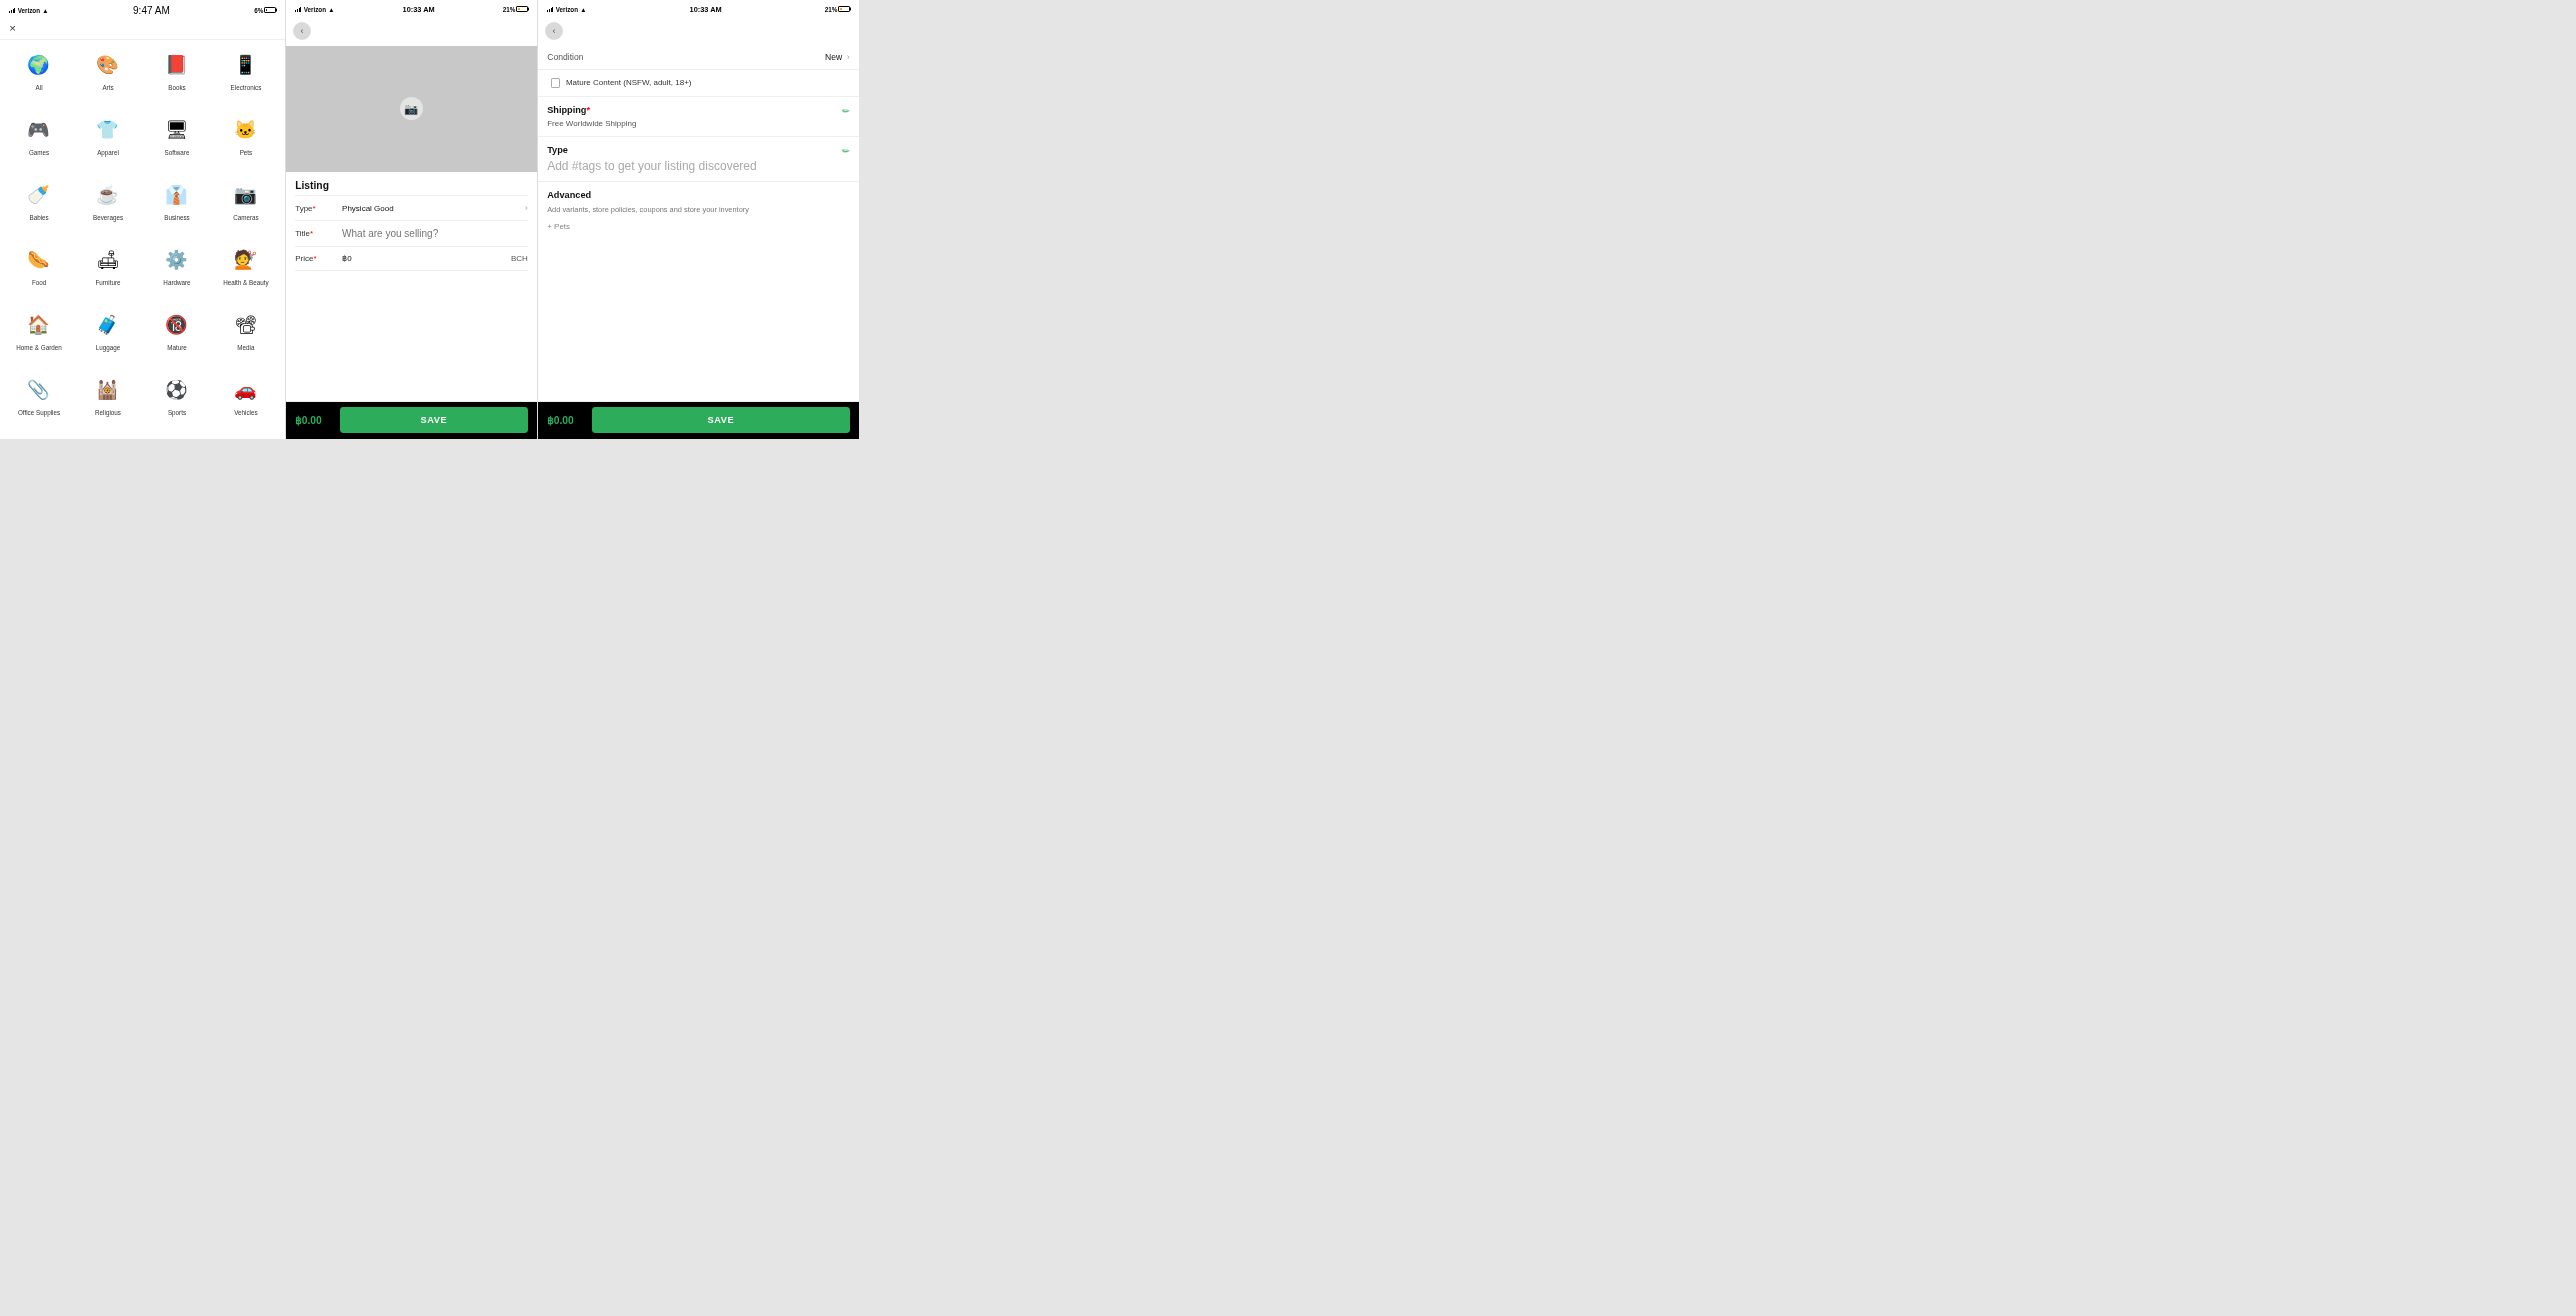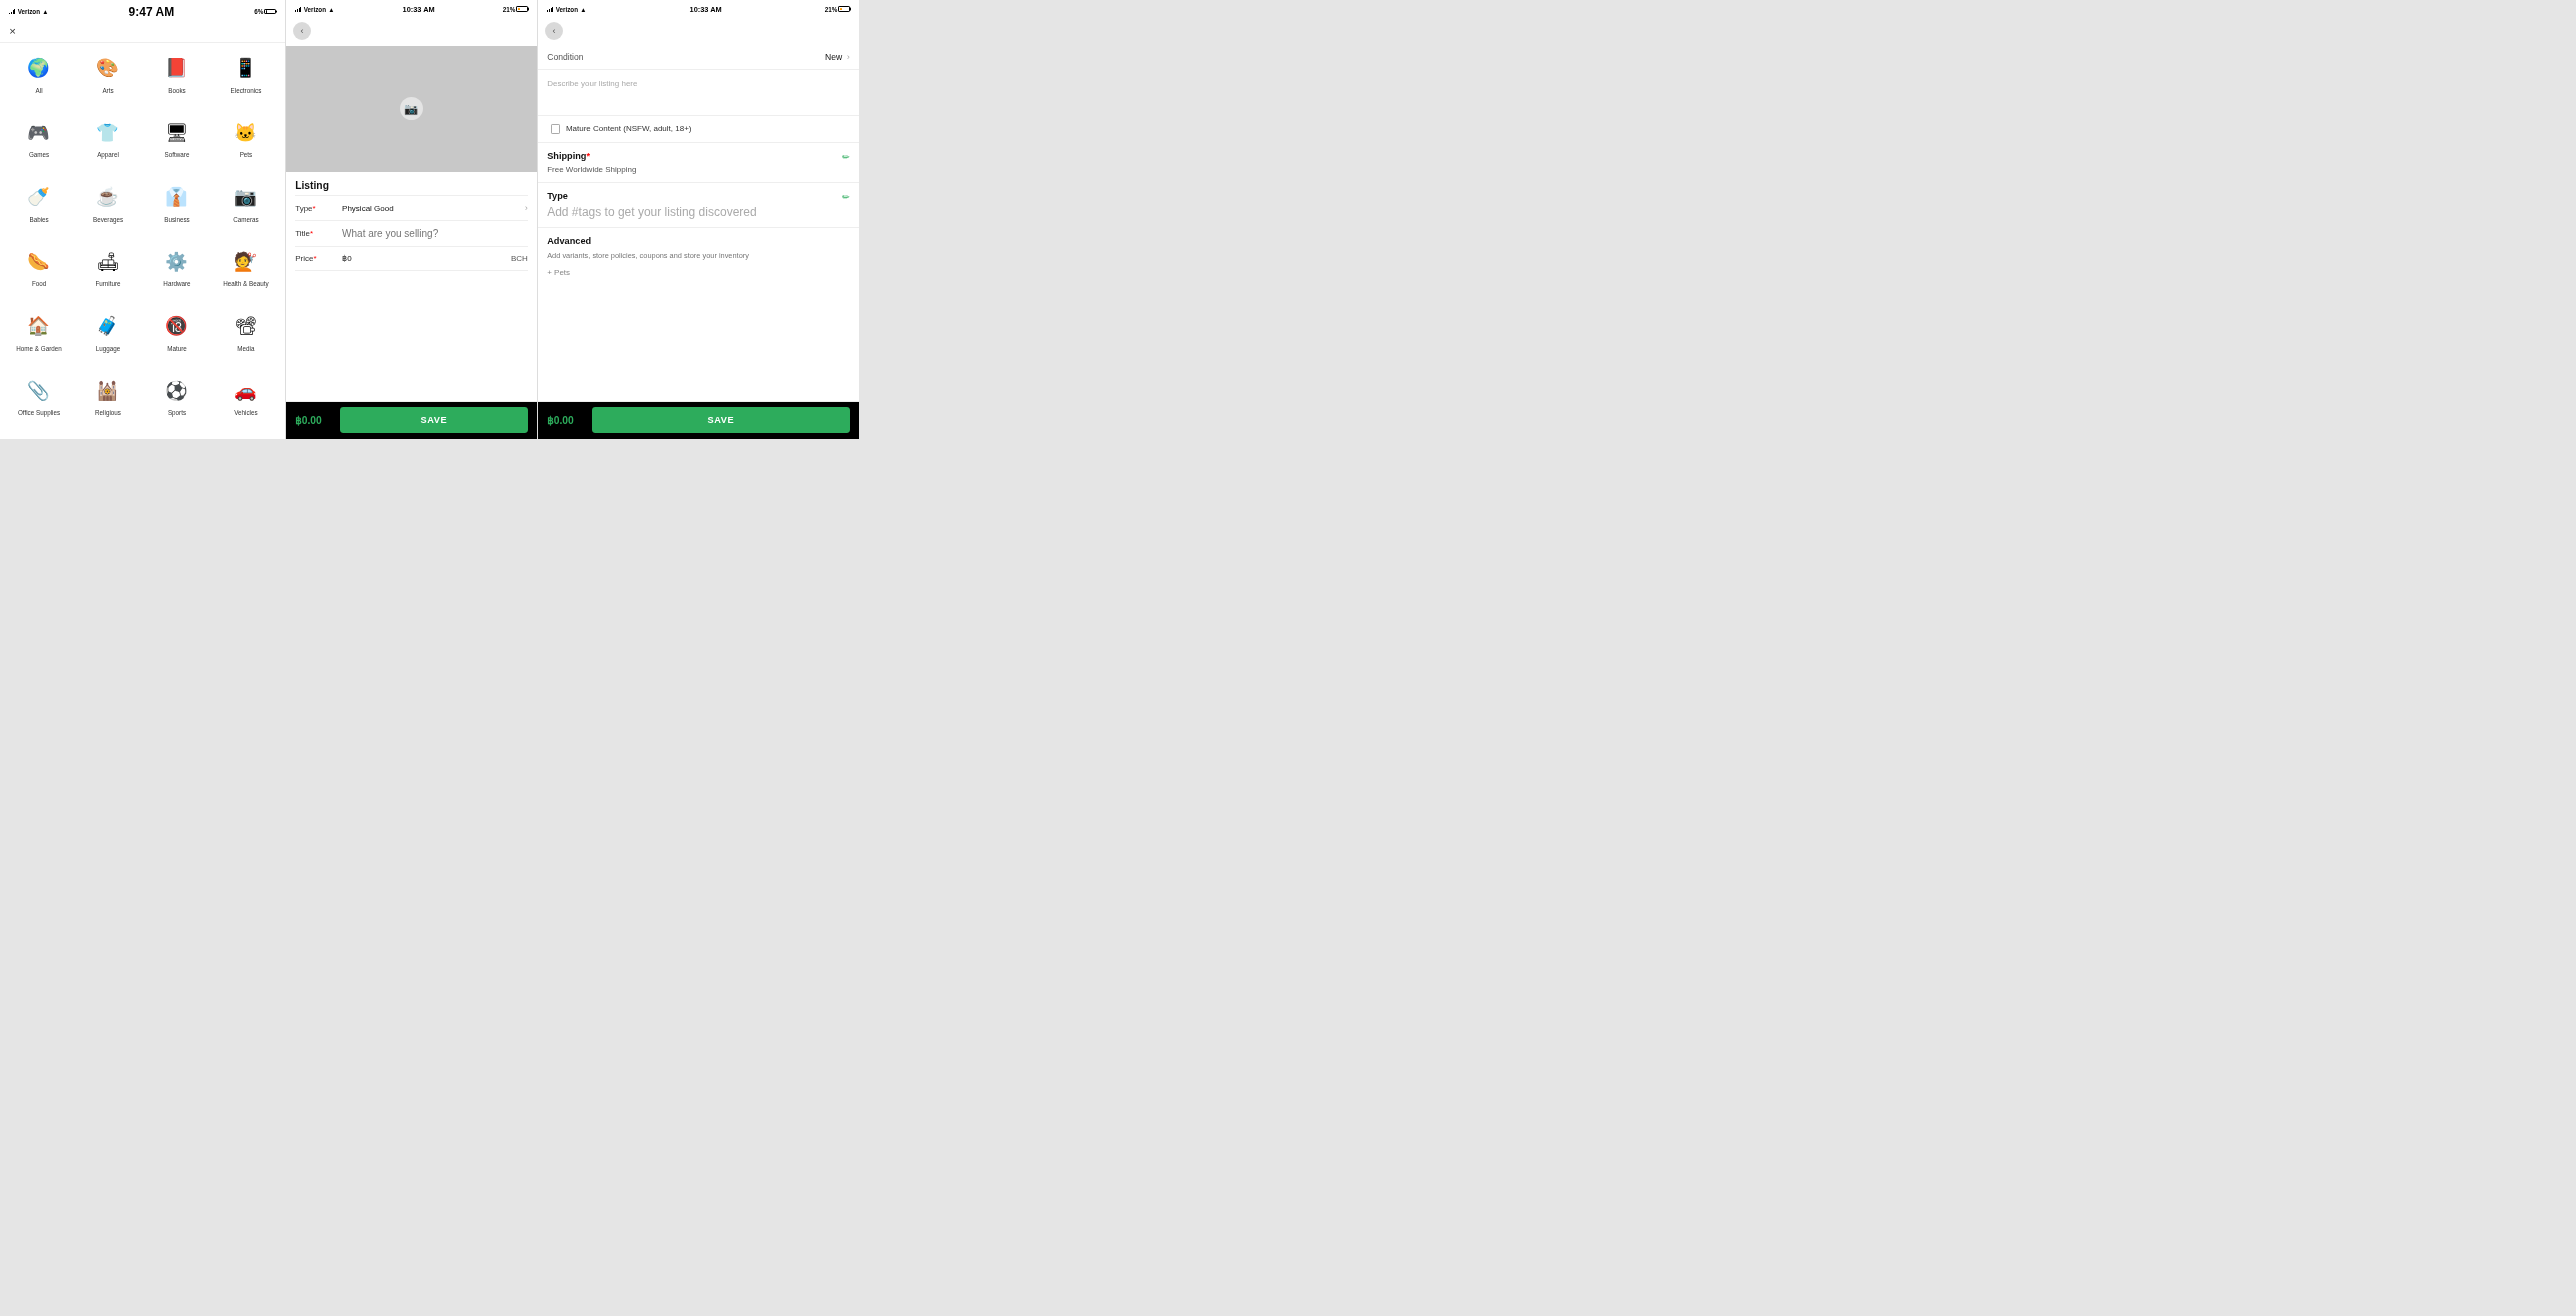--- a/index.html
+++ b/index.html
@@ -317,21 +317,21 @@
     <div class="carrier">
       <div class="signal-bars">
         <span></span>
           <span></span>
           <span></span>
           <span></span>
       </div>
       <span>Verizon</span>
       <span class="wifi-icon">▲</span>
     </div>
-    <div style="font-size:12px;font-weight:700;">9:47 AM</div>
+    <div style="font-size:10px;font-weight:400;">9:47 AM</div>
     <div class="battery" style="display:flex;align-items:center;gap:1.1px;font-size:6.3px;">
       <span>6%</span>
       <div class="battery-icon">
         <div class="battery-fill" style="width:6%;"></div>
       </div>
     </div>
   </div>
 
   <div class="close-bar">
     <button class="close-btn">×</button>
@@ -527,23 +527,20 @@
   <div style="padding:2.3px 0;">
     <button class="back-btn">‹</button>
   </div>
 
   <div class="condition-row">
     <span class="condition-label">Condition</span>
     <span class="condition-value">New</span>
     <span class="condition-chevron">›</span>
   </div>
 
-  <div class="description-area">
-    <span class="description-placeholder">Describe your listing here</span>
-  </div>
 
   <div class="mature-content-row">
     <div class="checkbox-box"></div>
     <span class="mature-label">Mature Content (NSFW, adult, 18+)</span>
   </div>
 
   <div class="section-header">
     <span class="section-title">
       <span>Shipping</span><span style="color:red;">*</span>
     </span>

